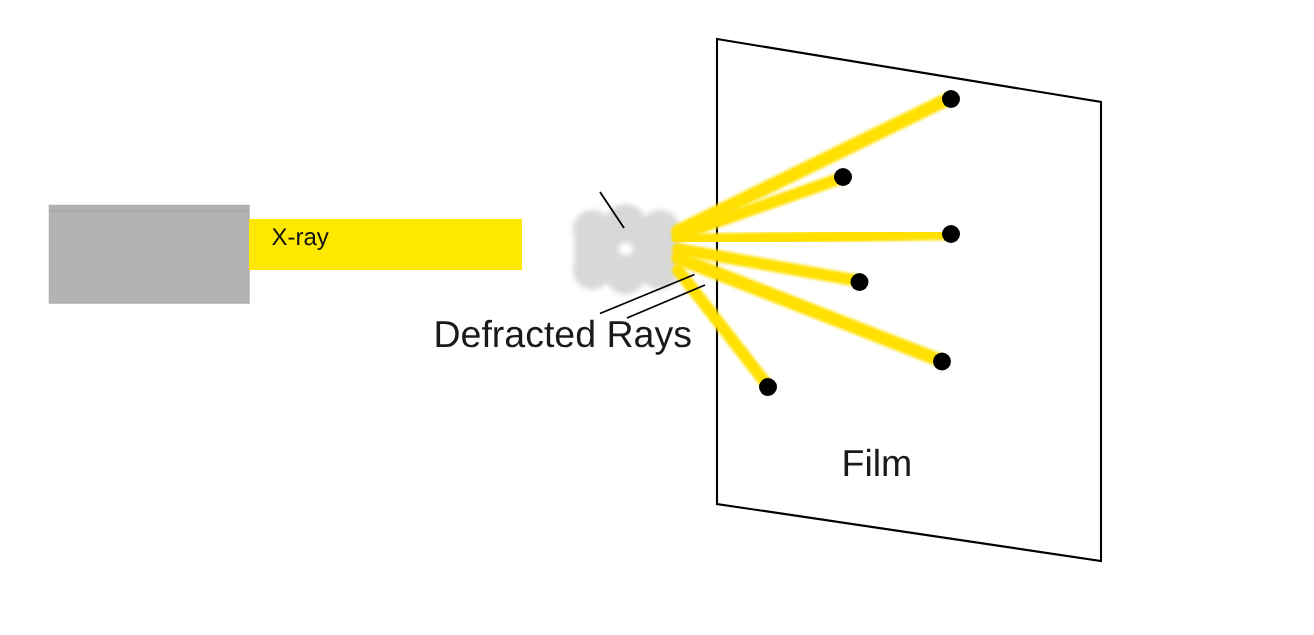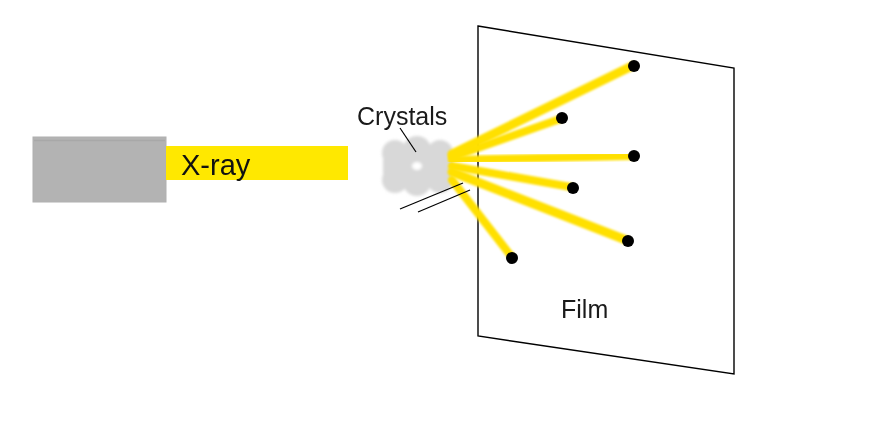--- a/index.html
+++ b/index.html
@@ -30,21 +30,21 @@
     color: #1a1a1a;
     font-family: "Liberation Sans", sans-serif;
     font-size: 25px;
     line-height: 1;
     white-space: nowrap;
     user-select: none;
   }
   #label-xray {
     left: 181px;
     top: 151px;
-    font-size: 29px;
+    font-size: 16px;
     color: #111111;
   }
   #label-crystals {
     left: 357px;
     top: 104px;
   }
   #label-defracted {
     left: 289px;
     top: 211px;
   }
@@ -118,18 +118,18 @@
     <g id="leaders-layer">
         <line x1="400" y1="128" x2="416" y2="152" stroke="#000000" stroke-width="1.2"></line>
         <line x1="400" y1="209" x2="463" y2="183" stroke="#000000" stroke-width="1.2"></line>
         <line x1="418" y1="212" x2="470" y2="190" stroke="#000000" stroke-width="1.2"></line>
       </g>
 
   </svg>
 
   <div class="diagram-label" id="label-xray">X-ray</div>
 
-  <div class="diagram-label" id="label-crystals">Crystals</div>
 
+  <div class="diagram-label" id="label-defracted">Defracted Rays</div>
 
   <div class="diagram-label" id="label-film">Film</div>
 
 </div>
 
 </body></html>

